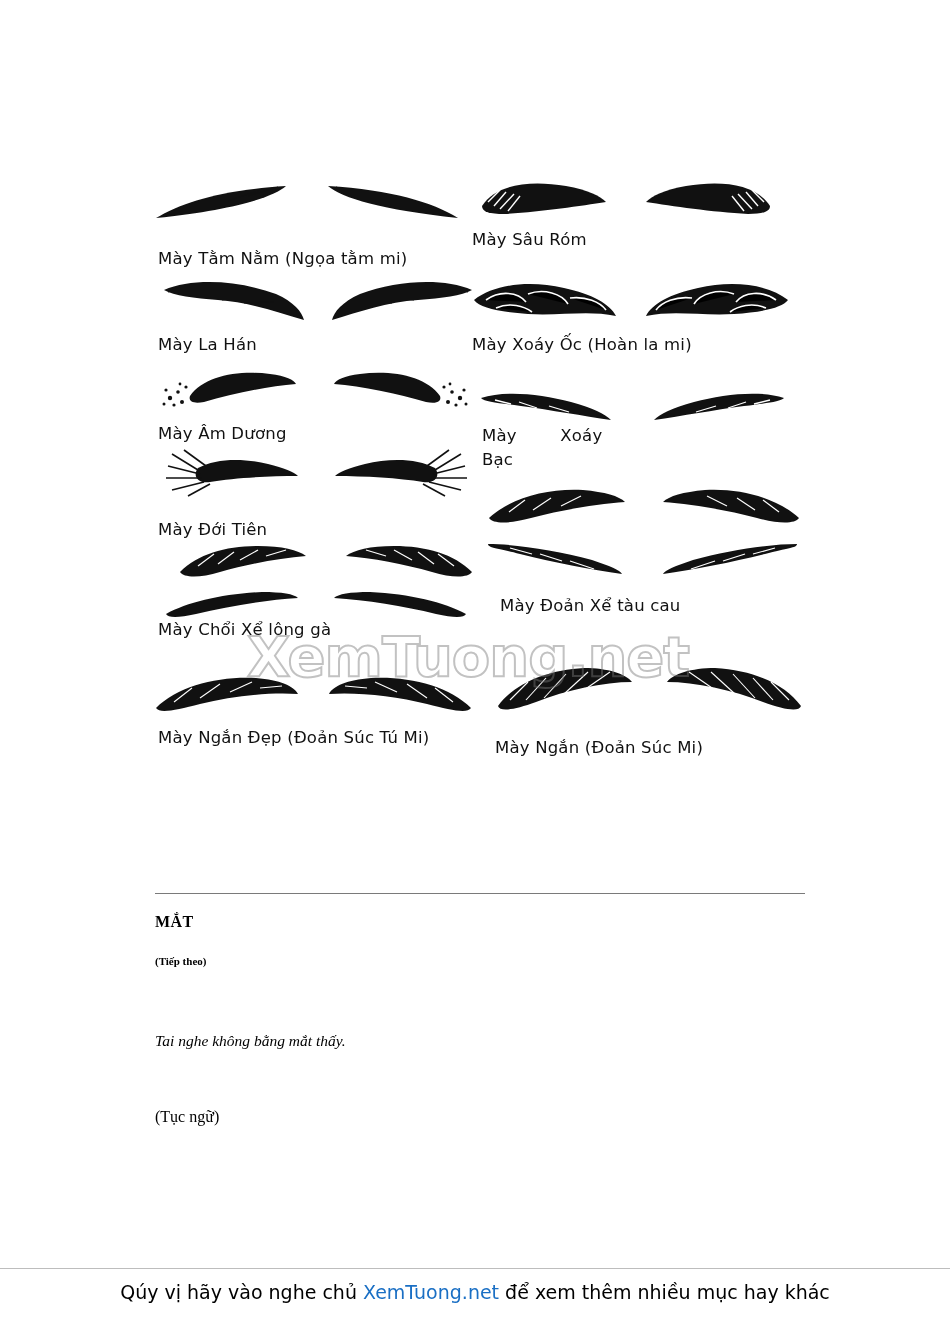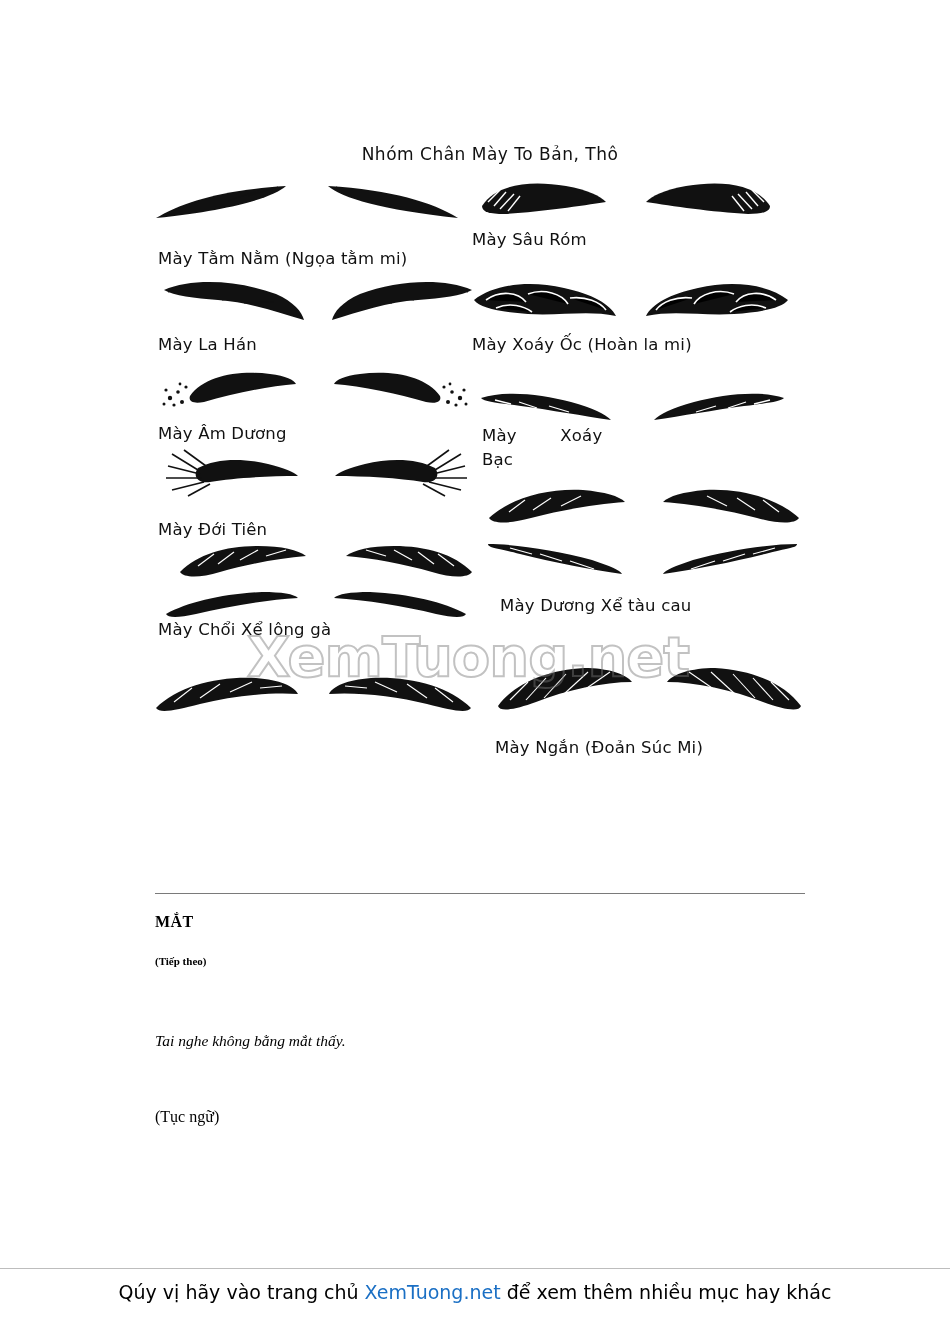--- a/index.html
+++ b/index.html
@@ -158,21 +158,20 @@
     color: #1a6fc4;
   }
 </style>
 </head>
 <body>
 
 <div class="page">
 
   <div class="figure">
 
-    <div class="fig-title">Nhóm Chân Mày To Bản, Thô</div>
 
     <div class="brow" style="left:22px; top:62px;">
       <svg width="140" height="42" viewBox="0 0 140 42">
         <path d="M4 36 C 30 20, 70 8, 134 4 C 120 16, 80 28, 4 36 Z" fill="#111"></path>
         <g stroke="#111" stroke-width="1">
           <path d="M10 34 L 34 24"></path>
             <path d="M24 31 L 52 19"></path>
             <path d="M40 27 L 70 15"></path>
           <path d="M58 23 L 90 11"></path>
             <path d="M76 19 L 108 8"></path>
@@ -481,34 +480,35 @@
     </div>
 
     <div class="brow-label" style="left:28px; top:122px;margin-top:7px;">Mày Tằm Nằm (Ngọa tằm mi)</div>
     <div class="brow-label" style="left:342px; top:110px;">Mày Sâu Róm</div>
     <div class="brow-label" style="left:28px; top:215px;">Mày La Hán</div>
     <div class="brow-label" style="left:342px; top:215px;">Mày Xoáy Ốc (Hoàn la mi)</div>
     <div class="brow-label" style="left:28px; top:304px;">Mày Âm Dương</div>
     <div class="brow-label" style="left:352px; top:306px;">Mày        Xoáy</div>
     <div class="brow-label" style="left:352px; top:330px;">Bạc</div>
     <div class="brow-label" style="left:28px; top:388px;margin-top:12px;">Mày Đới Tiên</div>
-    <div class="brow-label" style="left:370px; top:476px;">Mày Dương Xể tàu cau</div>
+    <div class="brow-label" style="left:370px; top:476px;">Mày Đoản Xể tàu cau</div>
     <div class="brow-label" style="left:28px; top:500px;">Mày Chổi Xể lông gà</div>
+    <div class="brow-label" style="left:28px; top:608px;">Mày Ngắn Đẹp (Đoản Súc Tú Mi)</div>
     <div class="brow-label" style="left:365px; top:618px;">Mày Ngắn (Đoản Súc Mi)</div>
 
   </div>
 
   <div class="watermark">XemTuong.net</div>
 
 
   <div class="divider"></div>
 
   <div class="sec-heading">MẮT</div>
   <div class="sec-sub">(Tiếp theo)</div>
   <div class="quote">Tai nghe không bằng mắt thấy.</div>
   <div class="quote-src">(Tục ngữ)</div>
 
   <div class="footer-rule"></div>
   <div class="footer">
-    <span>Qúy vị hãy vào trang chủ </span><span class="brand">XemTuong.net</span><span> để xem thêm nhiều mục hay khác</span>
+    <span>Qúy vị hãy vào nghe chủ </span><span class="brand">XemTuong.net</span><span> để xem thêm nhiều mục hay khác</span>
   </div>
 
 </div>
 
 </body></html>

